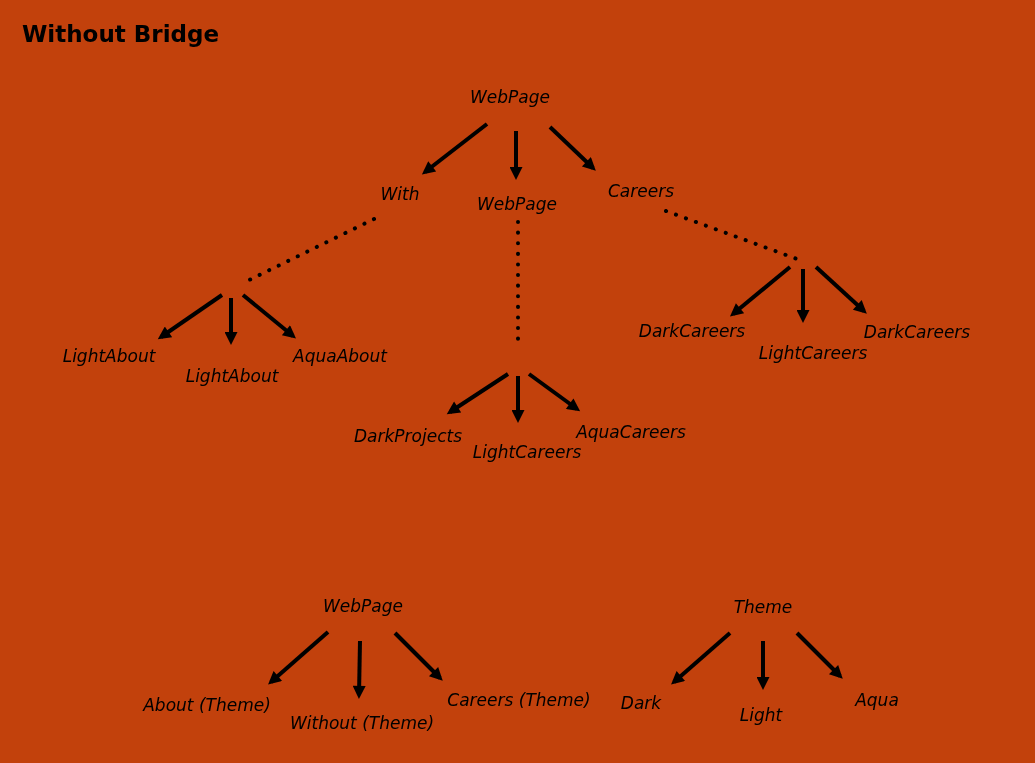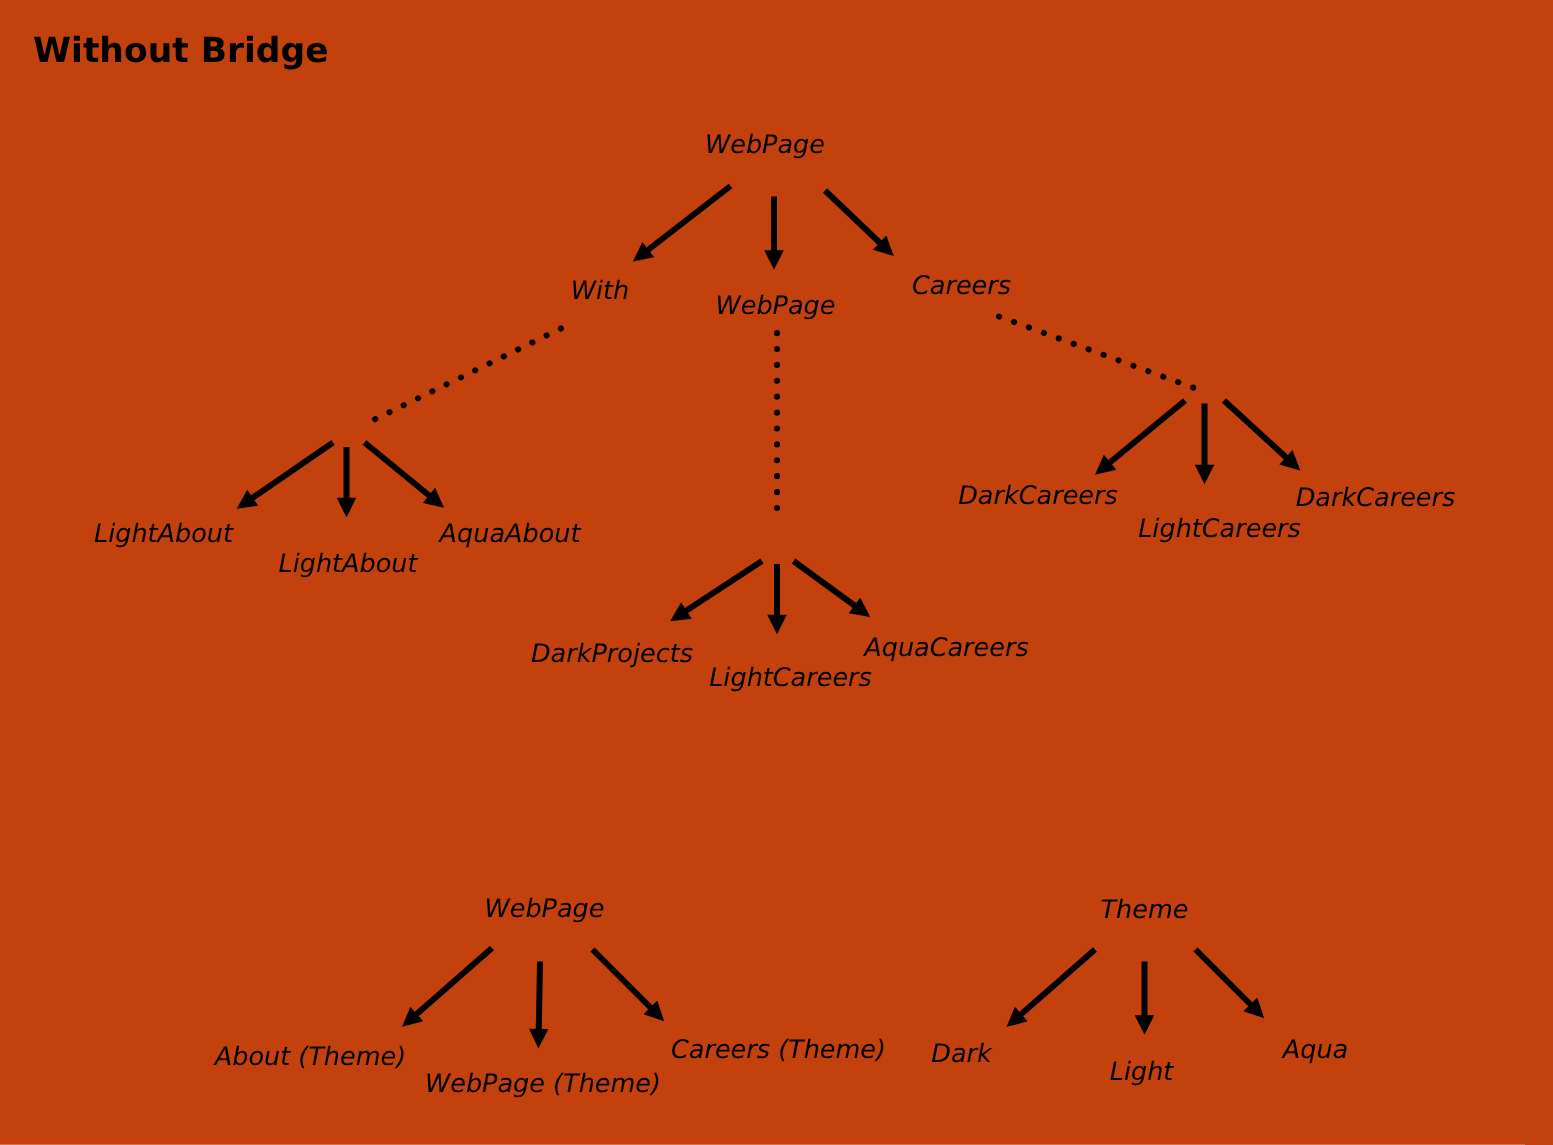--- a/index.html
+++ b/index.html
@@ -102,21 +102,21 @@
   <div class="node" style="left:408px;top:427px">DarkProjects</div>
   <div class="node" style="left:527px;top:443px">LightCareers</div>
   <div class="node" style="left:631px;top:423px">AquaCareers</div>
 
   <div class="node" style="left:692px;top:322px">DarkCareers</div>
   <div class="node" style="left:813px;top:344px">LightCareers</div>
   <div class="node" style="left:917px;top:323px">DarkCareers</div>
 
   <div class="node" style="left:363px;top:597px">WebPage</div>
   <div class="node" style="left:207px;top:696px">About (Theme)</div>
-  <div class="node" style="left:362px;top:714px">WebPage (Theme)</div>
+  <div class="node" style="left:362px;top:714px">Without (Theme)</div>
   <div class="node" style="left:519px;top:691px">Careers (Theme)</div>
 
   <div class="node" style="left:763px;top:598px">Theme</div>
   <div class="node" style="left:641px;top:694px">Dark</div>
   <div class="node" style="left:761px;top:706px">Light</div>
   <div class="node" style="left:877px;top:691px">Aqua</div>
 
 </div>
 
 </body></html>

